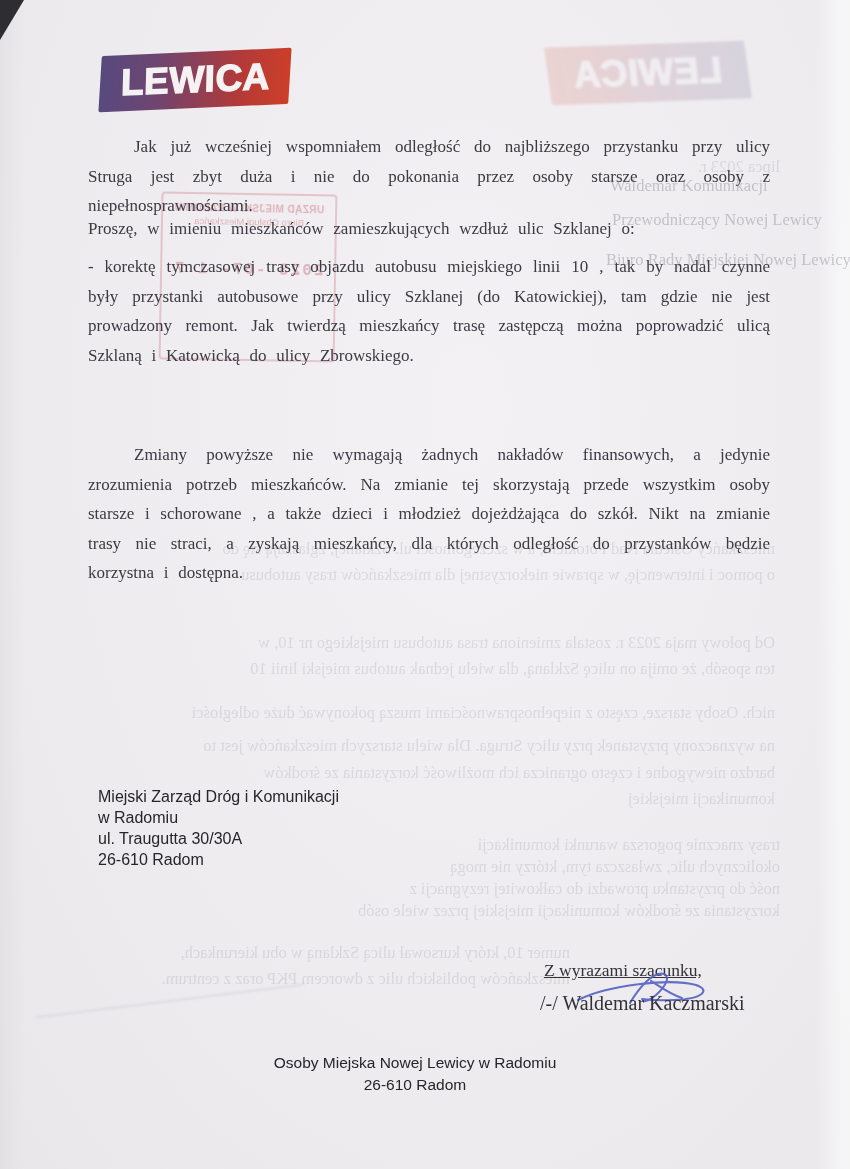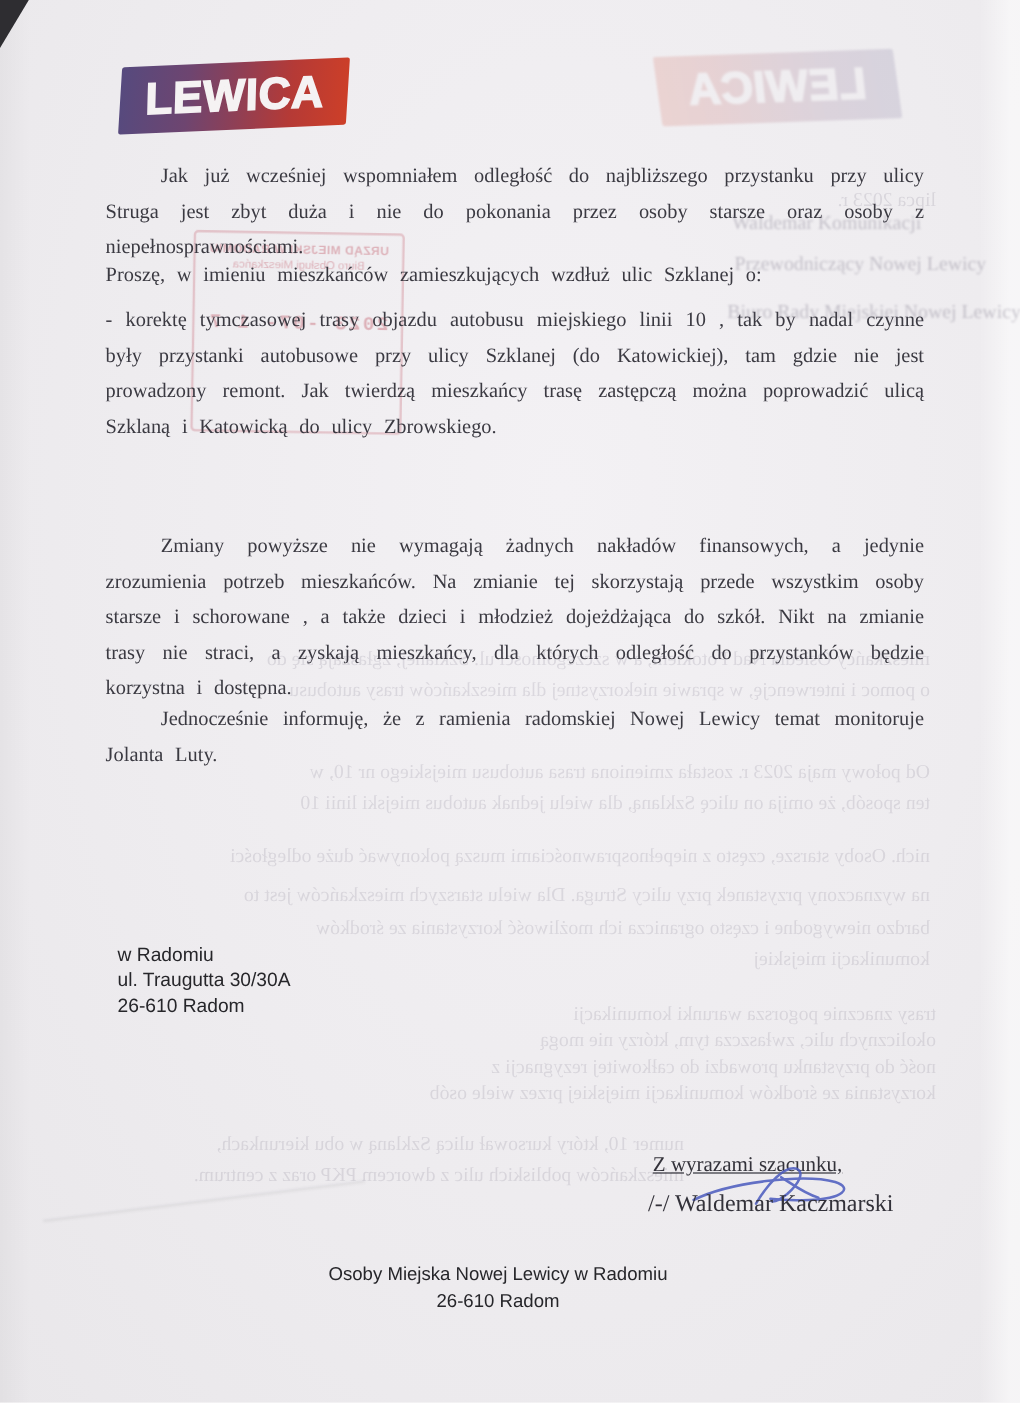--- a/index.html
+++ b/index.html
@@ -109,21 +109,20 @@
   <div class="stamp">
     <div class="stamp-l1">URZĄD MIEJSKI W RADOMIU</div>
     <div class="stamp-l2">Biuro Obsługi Mieszkańca</div>
     <div class="stamp-date">2023 -07- 1 7</div>
   </div>
 
   <p class="para indent" style="top:132px">Jak już wcześniej wspomniałem odległość do najbliższego przystanku przy ulicy Struga jest zbyt duża i nie do pokonania przez osoby starsze oraz osoby z niepełnosprawnościami.</p>
   <p class="para" style="top:214px">Proszę, w imieniu mieszkańców zamieszkujących wzdłuż ulic Szklanej o:</p>
   <p class="para" style="top:252px">- korektę tymczasowej trasy objazdu autobusu miejskiego linii 10 , tak by nadal czynne były przystanki autobusowe przy ulicy Szklanej (do Katowickiej), tam gdzie nie jest prowadzony remont. Jak twierdzą mieszkańcy trasę zastępczą można poprowadzić ulicą Szklaną i Katowicką do ulicy Zbrowskiego.</p>
   <p class="para indent" style="top:440px">Zmiany powyższe nie wymagają żadnych nakładów finansowych, a jedynie zrozumienia potrzeb mieszkańców. Na zmianie tej skorzystają przede wszystkim osoby starsze i schorowane , a także dzieci i młodzież dojeżdżająca do szkół. Nikt na zmianie trasy nie straci, a zyskają mieszkańcy, dla których odległość do przystanków będzie korzystna i dostępna.</p>
-  <p class="para indent" style="top:584px">Jednocześnie informuję, że z ramienia radomskiej Nowej Lewicy temat monitoruje Jolanta Luty.</p>
 
   <p class="ghost-n" style="top:176px;left:610px">Waldemar Komunikacji</p>
   <p class="ghost-n" style="top:210px;left:612px">Przewodniczący Nowej Lewicy</p>
   <p class="ghost-n" style="top:250px;left:606px">Biuro Rady Miejskiej Nowej Lewicy</p>
 
   <p class="ghost-m" style="top:154px;left:590px;width:190px">lipca 2023 r.</p>
   <p class="ghost-m" style="top:536px;left:75px;width:700px">mieszkańcy Osiedla Nad Potokiem, a w szczególności ul. Szklanej, zgłaszają się do</p>
   <p class="ghost-m" style="top:562px;left:75px;width:700px">o pomoc i interwencję, w sprawie niekorzystnej dla mieszkańców trasy autobusu</p>
   <p class="ghost-m" style="top:630px;left:75px;width:700px">Od połowy maja 2023 r. została zmieniona trasa autobusu miejskiego nr 10, w</p>
   <p class="ghost-m" style="top:656px;left:75px;width:700px">ten sposób, że omija on ulicę Szklaną, dla wielu jednak autobus miejski linii 10</p>
@@ -132,20 +131,21 @@
   <p class="ghost-m" style="top:760px;left:75px;width:700px">bardzo niewygodne i często ogranicza ich możliwość korzystania ze środków</p>
   <p class="ghost-m" style="top:786px;left:75px;width:700px">komunikacji miejskiej</p>
   <p class="ghost-m" style="top:832px;left:300px;width:480px">trasy znacznie pogorsza warunki komunikacji</p>
   <p class="ghost-m" style="top:854px;left:300px;width:480px">okolicznych ulic, zwłaszcza tym, którzy nie mogą</p>
   <p class="ghost-m" style="top:876px;left:300px;width:480px">ność do przystanku prowadzi do całkowitej rezygnacji z</p>
   <p class="ghost-m" style="top:898px;left:300px;width:480px">korzystania ze środków komunikacji miejskiej przez wiele osób</p>
   <p class="ghost-m" style="top:940px;left:70px;width:500px">numer 10, który kursował ulicą Szklaną w obu kierunkach,</p>
   <p class="ghost-m" style="top:966px;left:70px;width:500px">mieszkańców pobliskich ulic z dworcem PKP oraz z centrum.</p>
 
   <div class="cc">
+    <div>Miejski Zarząd Dróg i Komunikacji</div>
     <div>w Radomiu</div>
     <div>ul. Traugutta 30/30A</div>
     <div>26-610 Radom</div>
   </div>
 
   <p class="closing">Z wyrazami szacunku,</p>
   <svg class="sig-svg" width="150" height="46" viewBox="0 0 150 46">
     <g fill="none" stroke="#4f5fc0" stroke-width="2.1" stroke-linecap="round" opacity="0.88">
       <path d="M6 32 C 36 17, 98 10, 124 17 C 139 22, 131 31, 102 32 C 90 32.5, 78 32, 70 31"></path>
       <path d="M58 35 C 68 18, 82 3, 92 6 C 99 9, 93 19, 84 27 C 79 31, 74 34, 71 33"></path>

